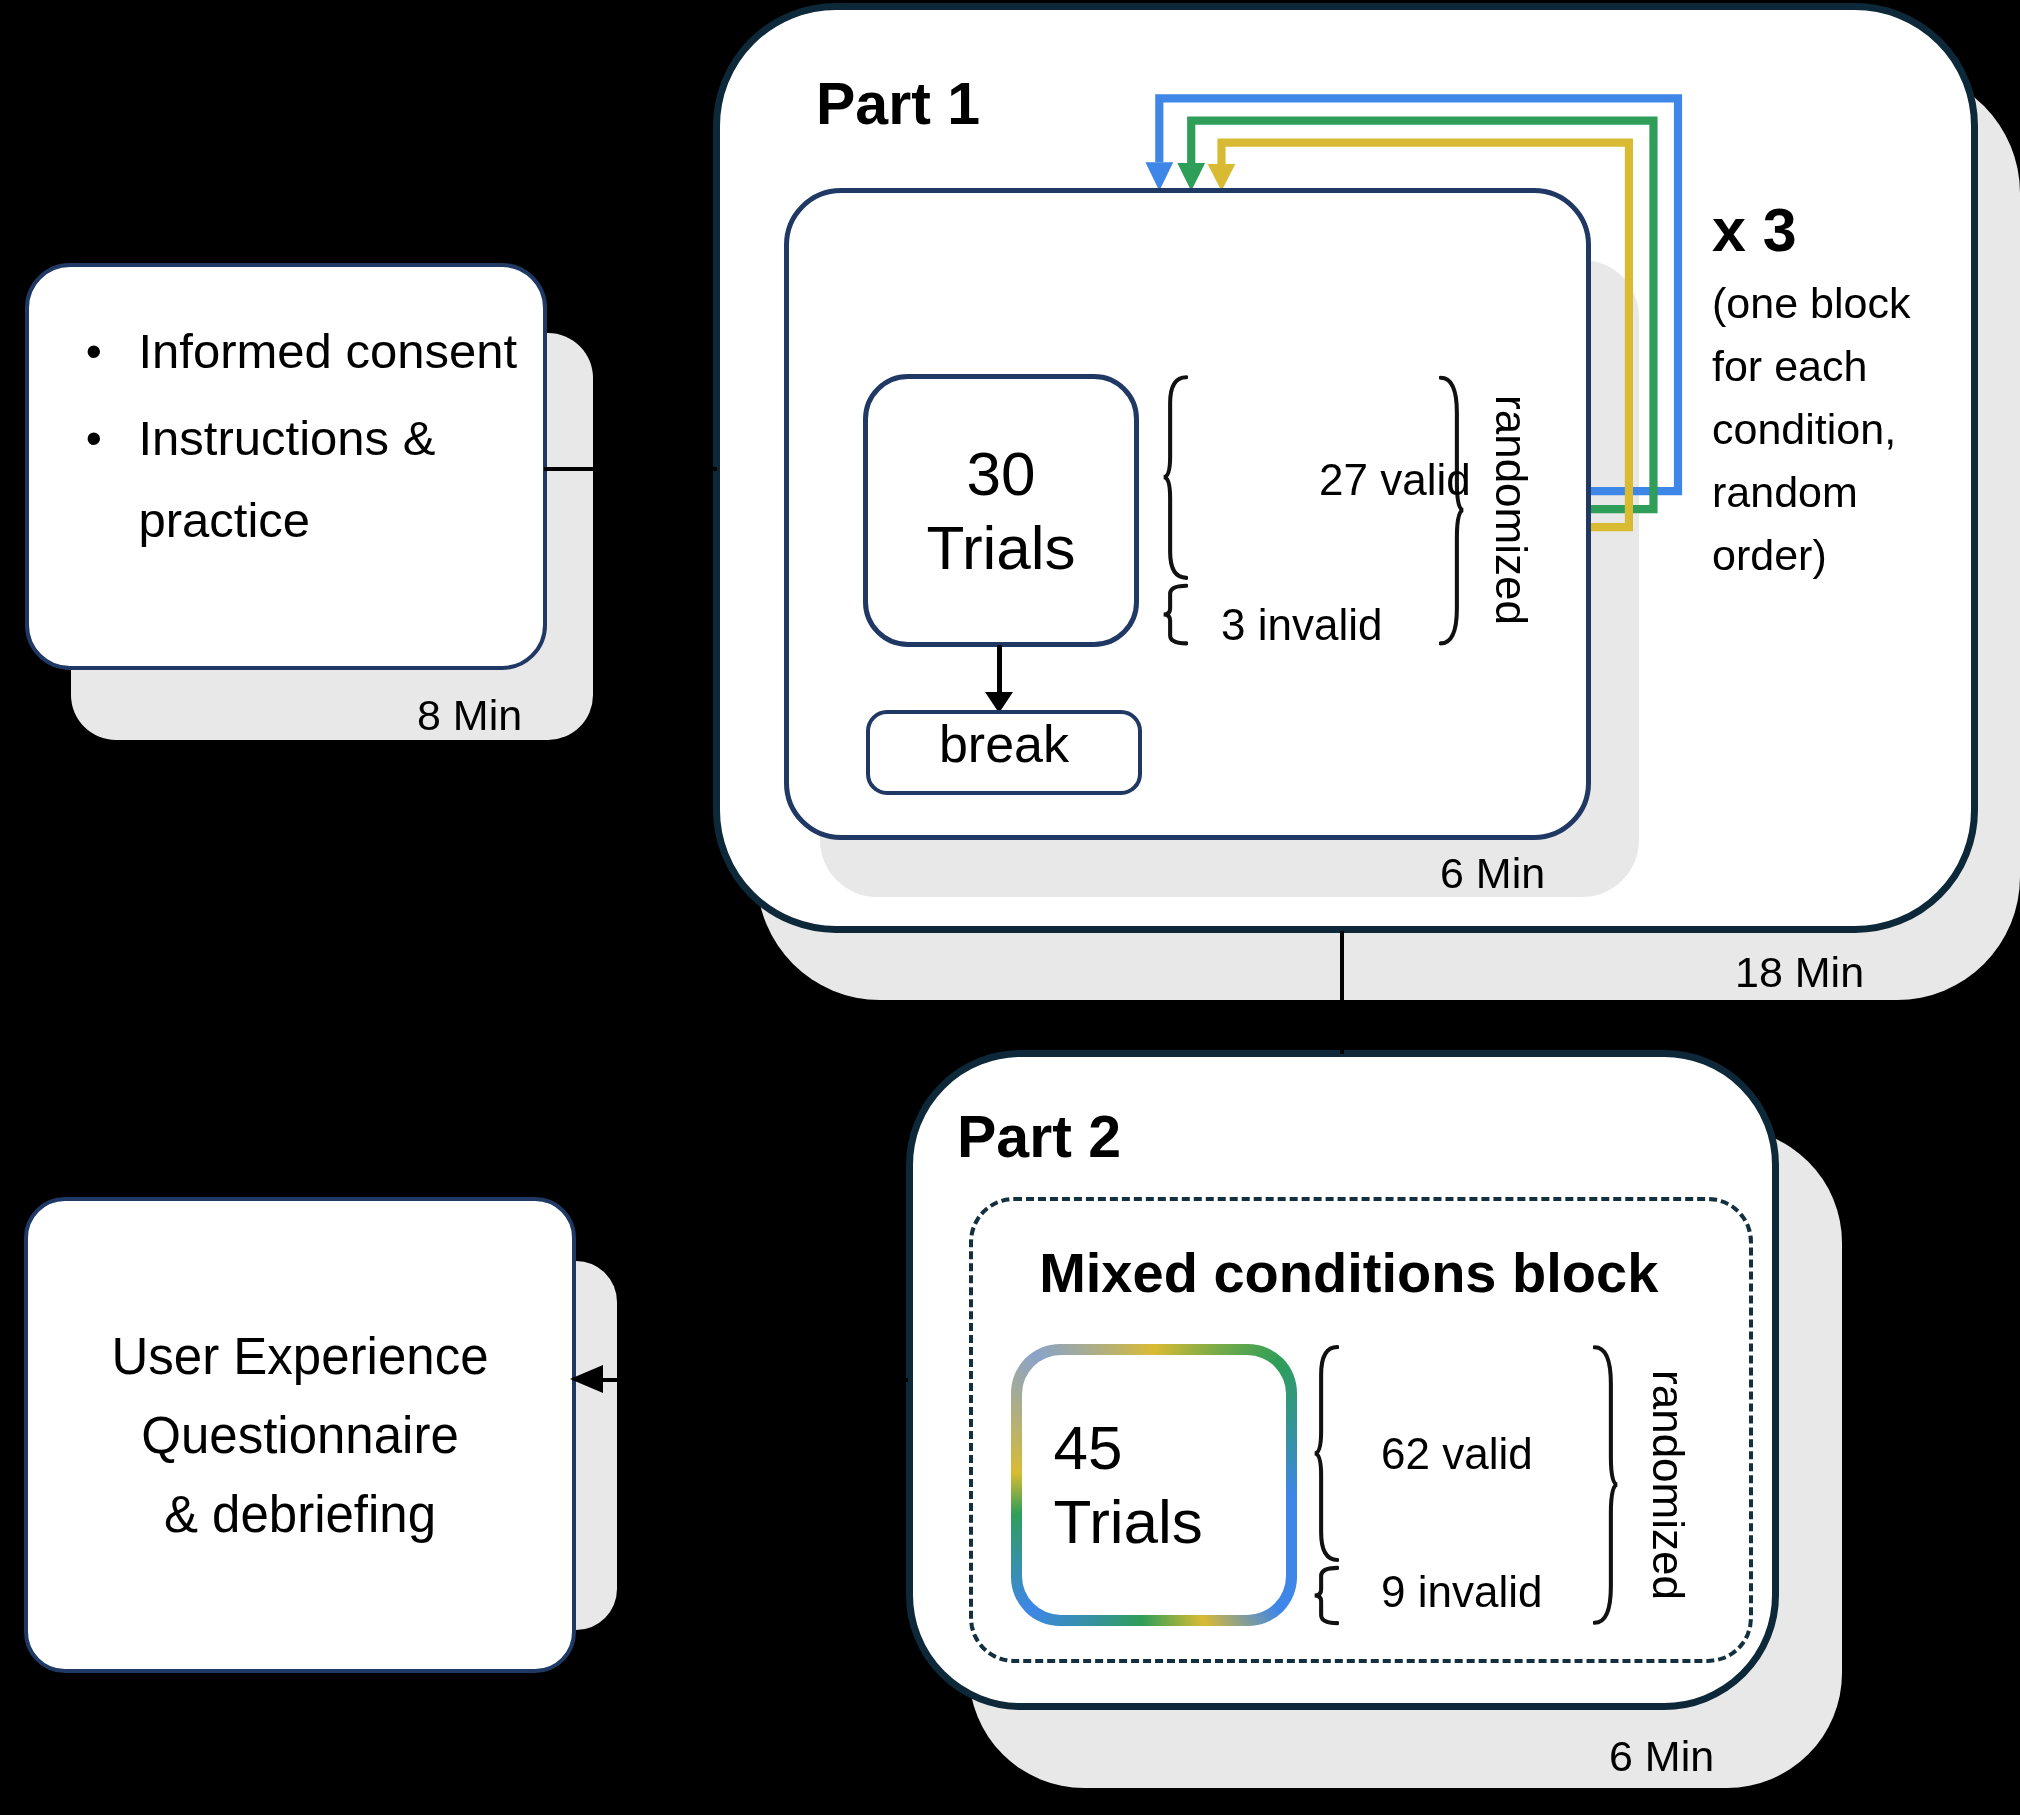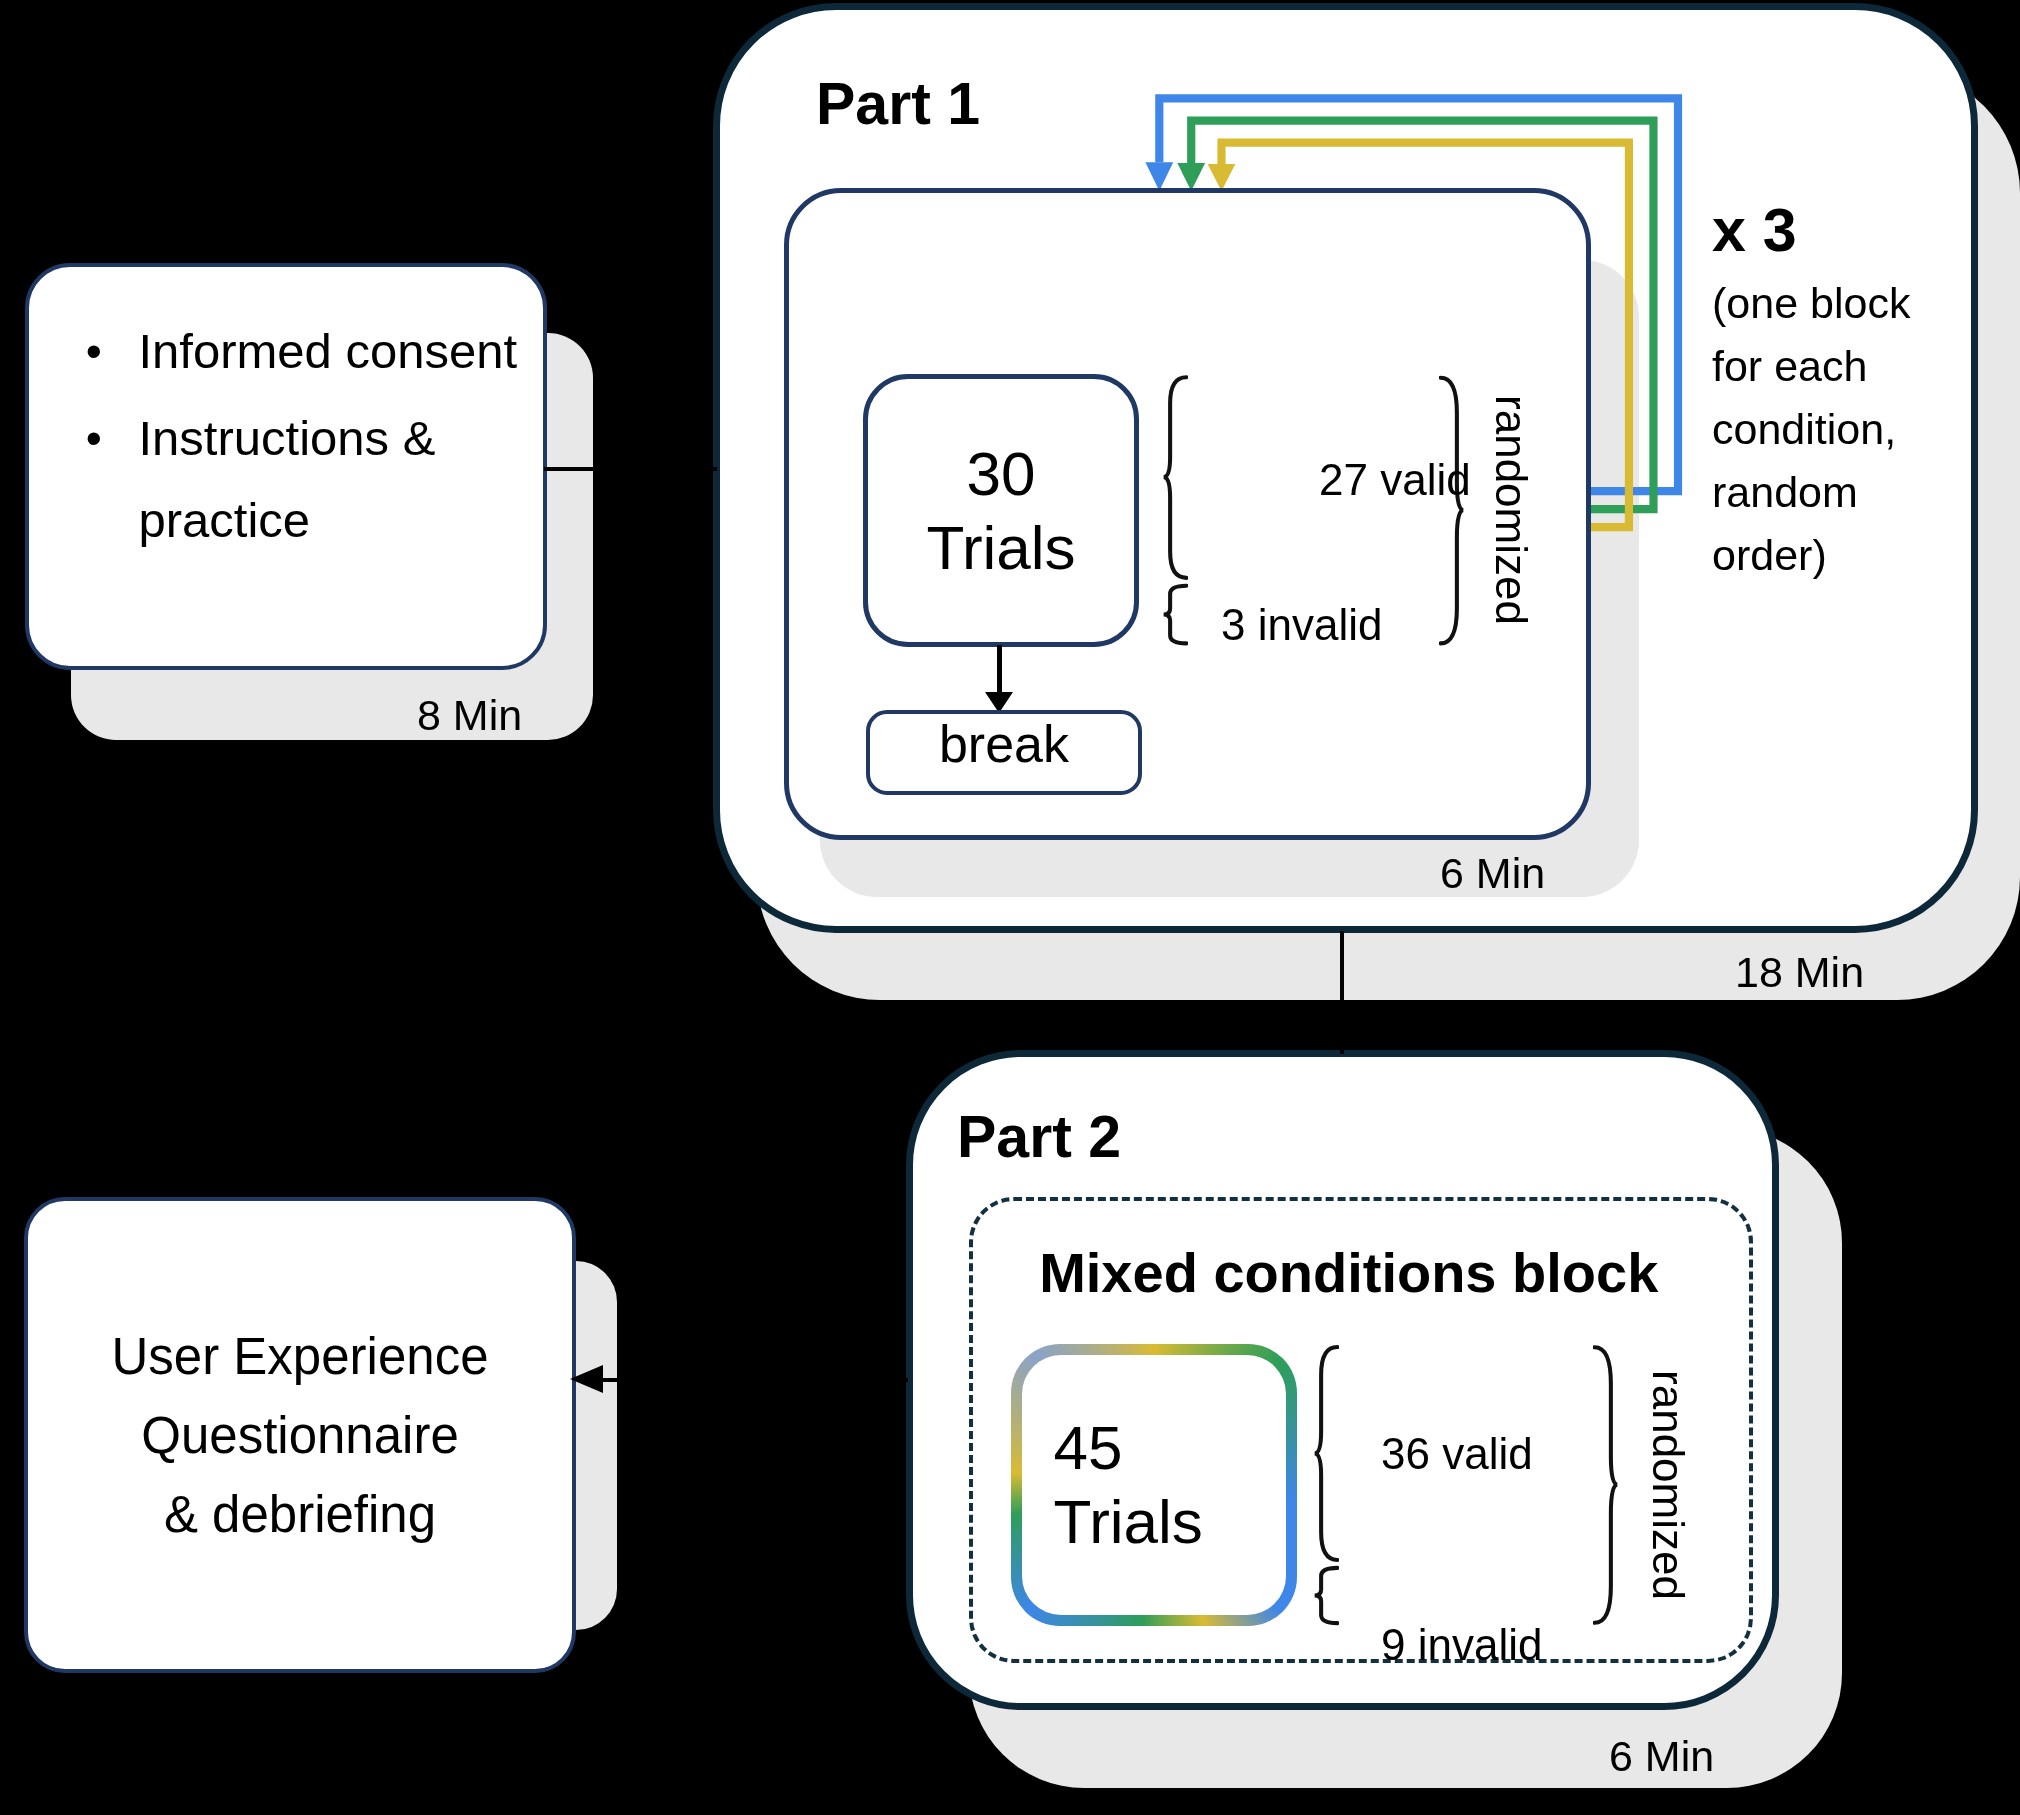--- a/index.html
+++ b/index.html
@@ -169,22 +169,22 @@
   <svg class="brace" style="left:1313px;top:1344px;" width="26" height="219" viewBox="0 0 32 268">
     <path d="M 30,3 Q 10,3 10,37 L 10,107 Q 10,134 2,134 Q 10,134 10,161 L 10,231 Q 10,265 30,265" fill="none" stroke="#111" stroke-width="5" stroke-linecap="round"></path>
   </svg>
   <svg class="brace" style="left:1313px;top:1565px;" width="26" height="61" viewBox="0 0 32 74">
     <path d="M 30,3 Q 10,3 10,13 L 10,30 Q 10,37 2,37 Q 10,37 10,44 L 10,61 Q 10,71 30,71" fill="none" stroke="#111" stroke-width="5" stroke-linecap="round"></path>
   </svg>
   <svg class="brace" style="left:1593px;top:1344px;" width="26" height="282" viewBox="0 0 32 345">
     <path d="M 2,3 Q 22,3 22,48 L 22,138 Q 22,172 30,172 Q 22,172 22,207 L 22,297 Q 22,342 2,342" fill="none" stroke="#111" stroke-width="5" stroke-linecap="round"></path>
   </svg>
 
-  <div class="side-label" style="left:1381px;top:1429px;">36 valid</div>
-  <div class="side-label" style="left:1381px;top:1620px;">9 invalid</div>
+  <div class="side-label" style="left:1381px;top:1429px;">62 valid</div>
+  <div class="side-label" style="left:1381px;top:1567px;">9 invalid</div>
   <div class="rot-label" style="left:1547px;top:1462px;">randomized</div>
 
   <div class="card ux-box">
     <div>User Experience</div>
     <div>Questionnaire</div>
     <div>&amp; debriefing</div>
   </div>
 
 </div>
 

